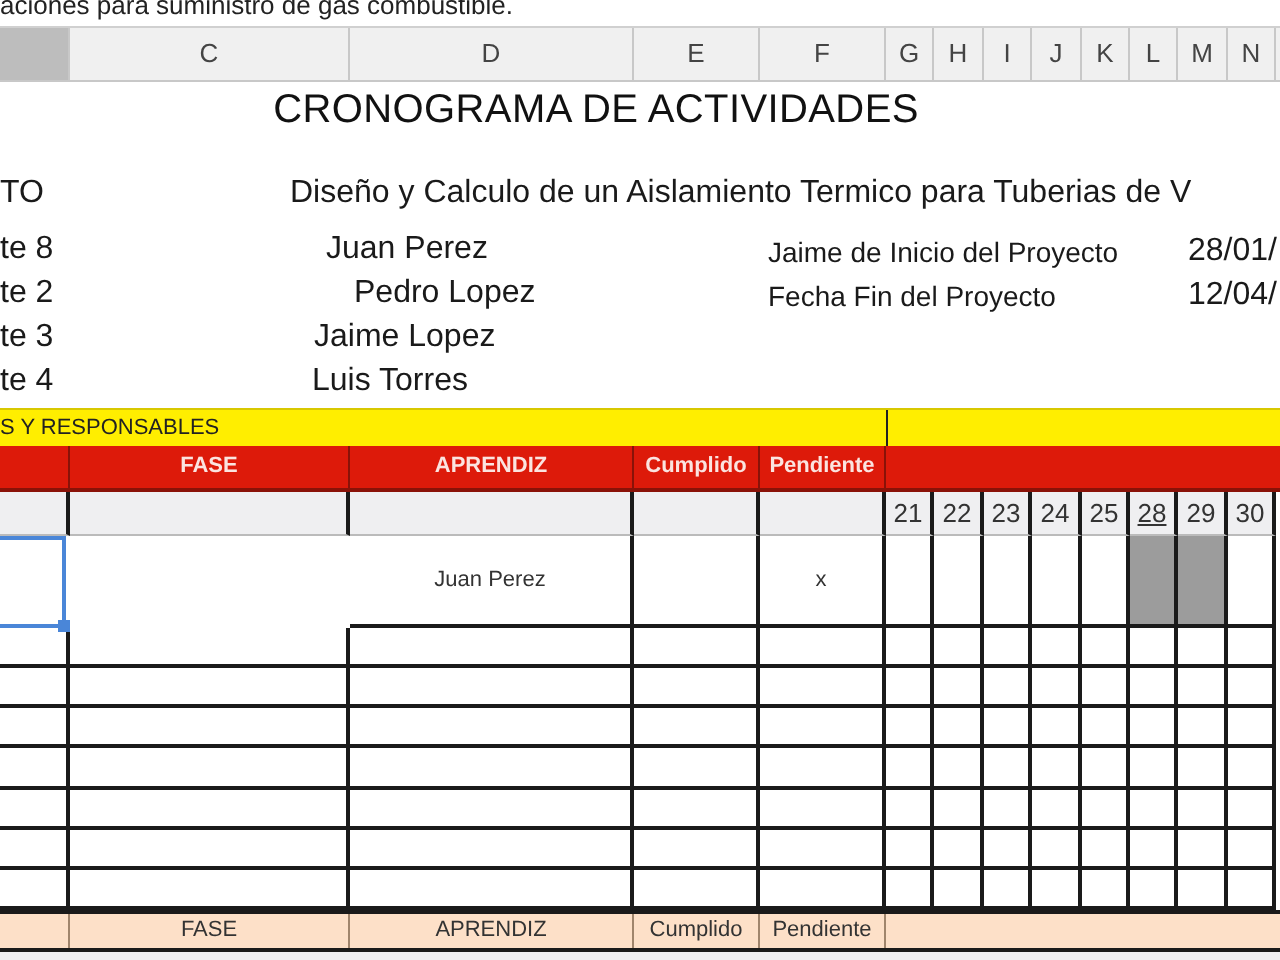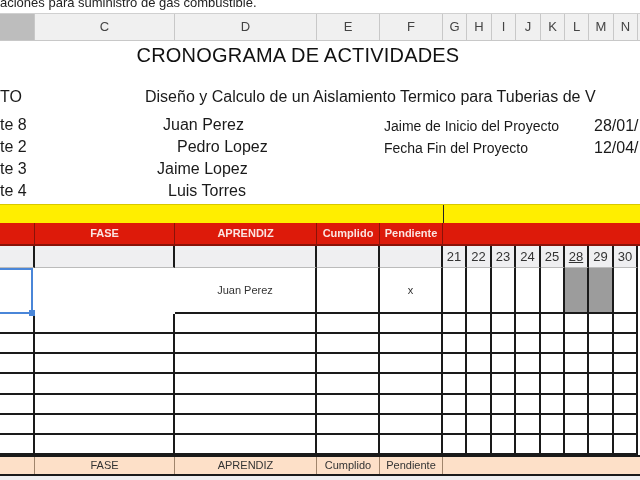--- a/index.html
+++ b/index.html
@@ -94,28 +94,29 @@
 <div class="abs txt" style="left:145px;top:88px;">Diseño y Calculo de un Aislamiento Termico para Tuberias de V</div>
 
 <div class="abs txt" style="left:0;top:116px;">te 8</div>
 <div class="abs txt" style="left:0;top:138px;">te 2</div>
 <div class="abs txt" style="left:0;top:160px;">te 3</div>
 <div class="abs txt" style="left:0;top:182px;">te 4</div>
 
 <div class="abs txt" style="left:163px;top:116px;">Juan Perez</div>
 <div class="abs txt" style="left:157px;top:138px;margin-left:20px;">Pedro Lopez</div>
 <div class="abs txt" style="left:157px;top:160px;">Jaime Lopez</div>
-<div class="abs txt" style="left:168px;top:182px;">Luis Torres</div>
+<div class="abs txt" style="left:156px;top:182px;">Luis Torres</div>
 
 <div class="abs txt-s" style="left:384px;top:118px;">Jaime de Inicio del Proyecto</div>
 <div class="abs txt" style="left:594px;top:117px;">28/01/</div>
 <div class="abs txt-s" style="left:384px;top:140px;">Fecha Fin del Proyecto</div>
 <div class="abs txt" style="left:594px;top:139px;">12/04/</div>
 
 <div class="abs yellow-bar">
+  <span class="label">S Y RESPONSABLES</span>
   <span class="divider"></span>
 </div>
 
 <div class="abs red-bar">
   <div class="red-cell" style="left:0;width:35px;"></div>
   <div class="red-cell" style="left:35px;width:140px;">FASE</div>
   <div class="red-cell" style="left:175px;width:142px;">APRENDIZ</div>
   <div class="red-cell" style="left:317px;width:63px;">Cumplido</div>
   <div class="red-cell" style="left:380px;width:63px;">Pendiente</div>
 </div>

